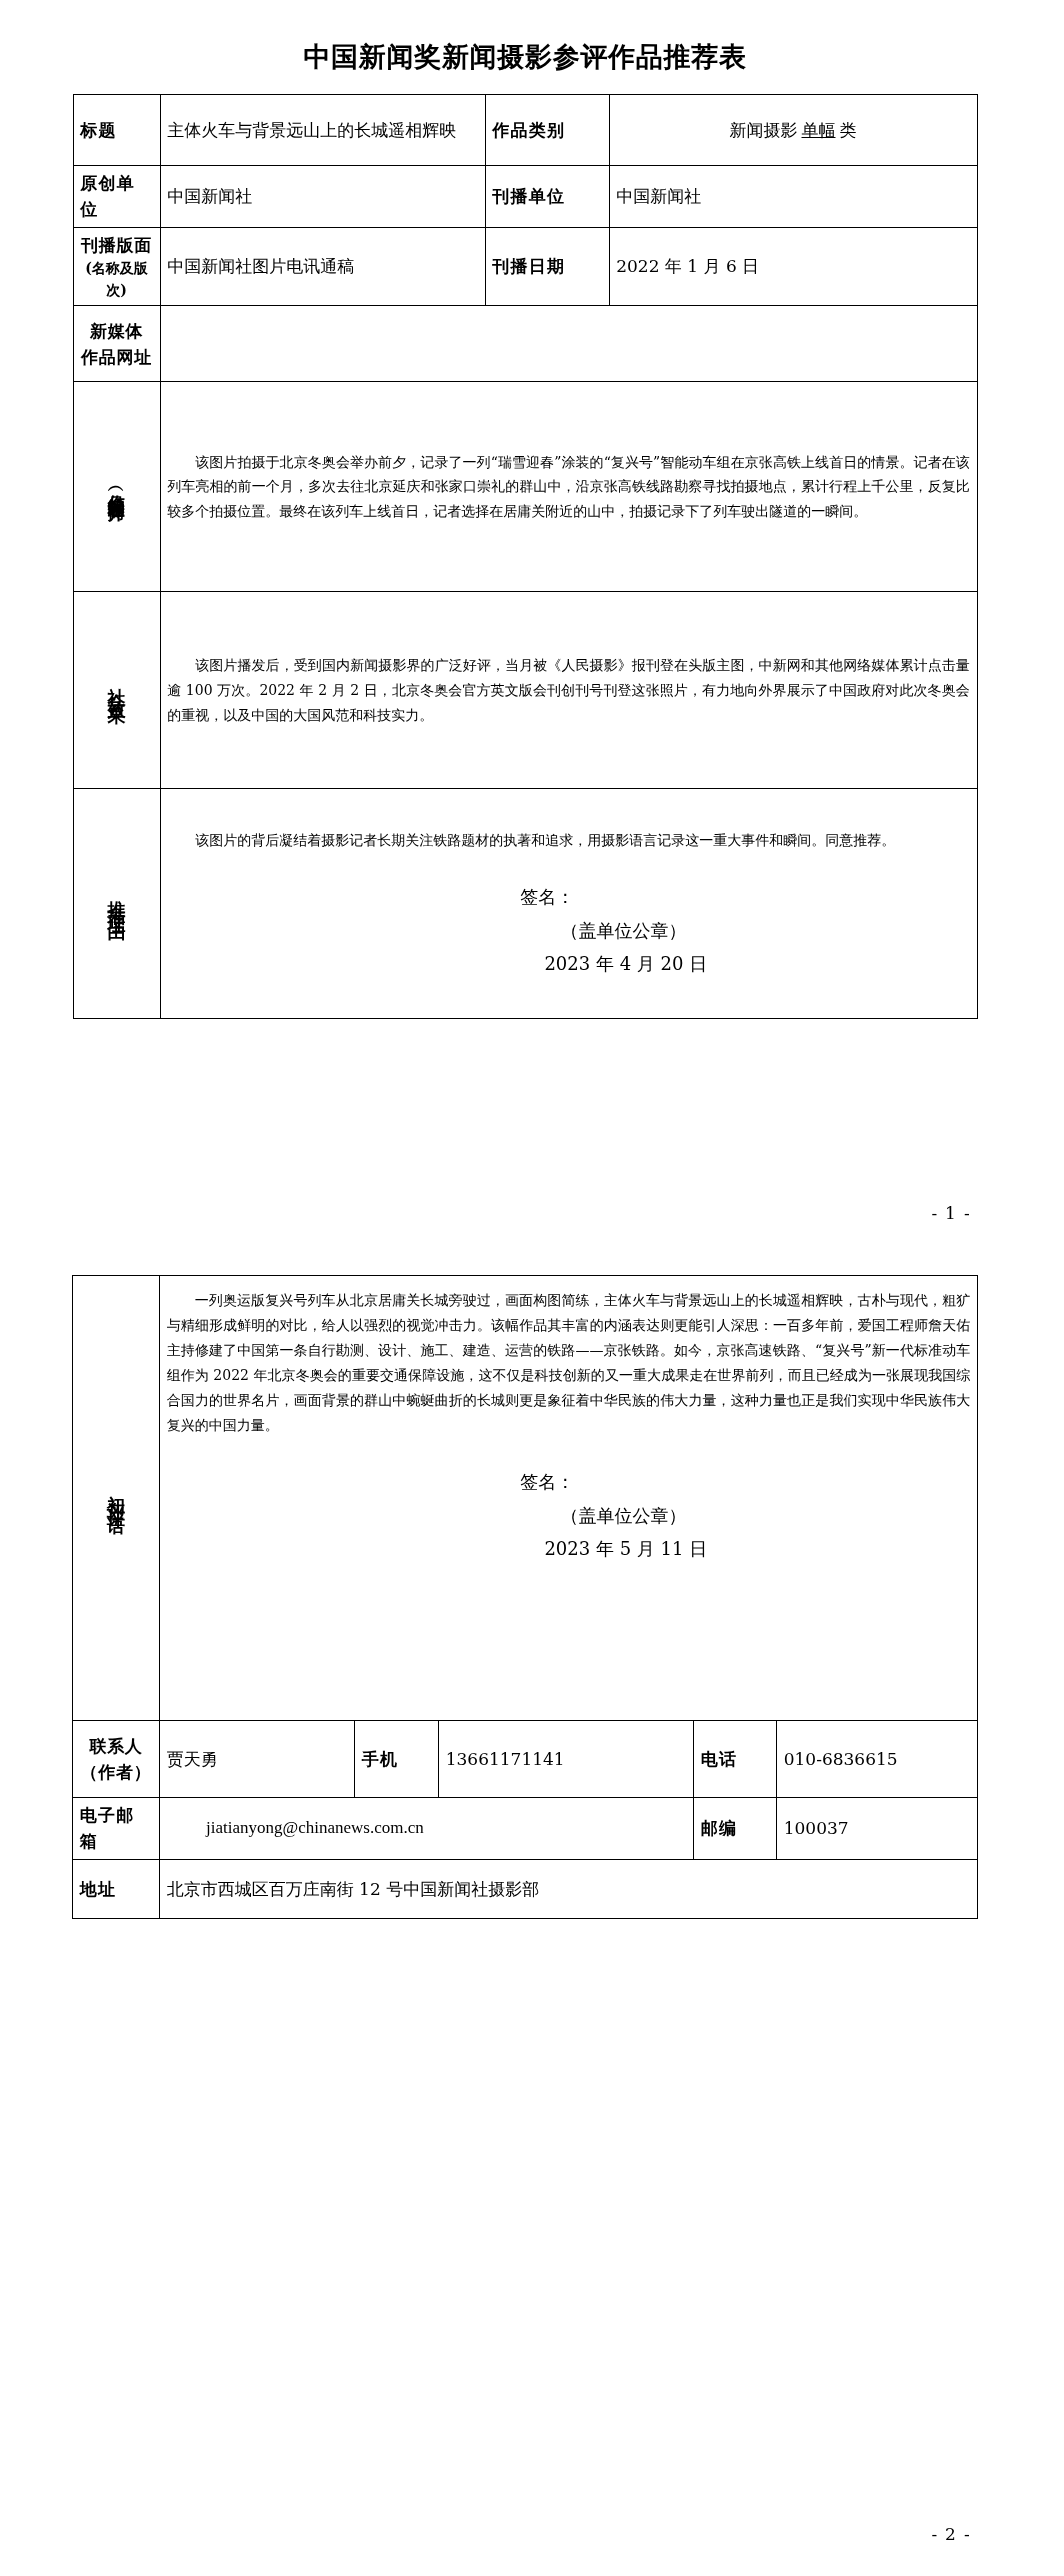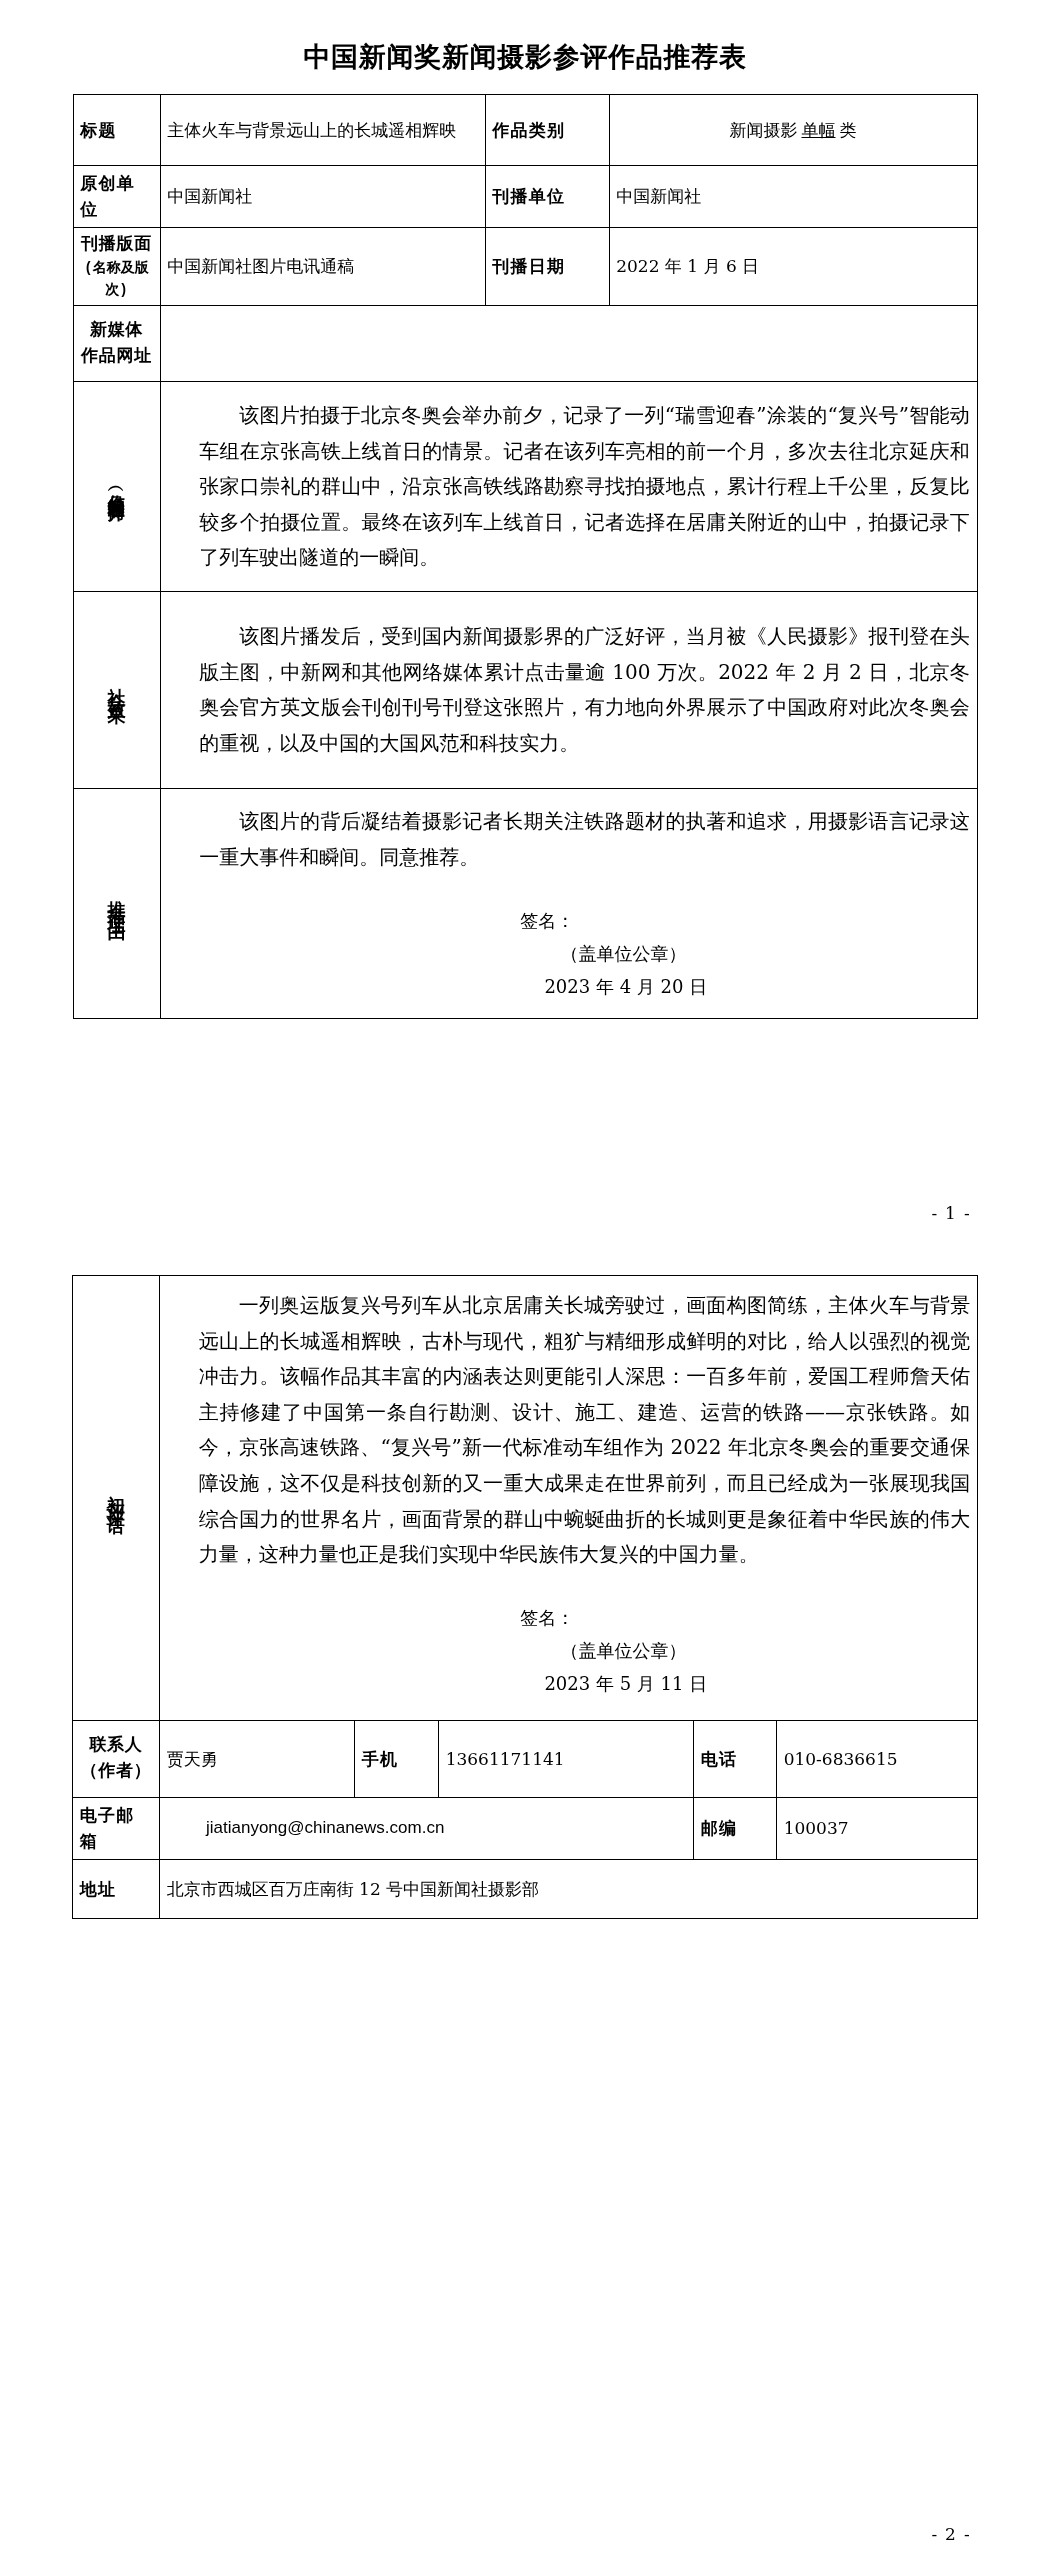--- a/index.html
+++ b/index.html
@@ -54,21 +54,20 @@
     font-size: 17.4px;
     letter-spacing: 1.3px;
     padding: 4px 2.7px;
   }
   td.lbl-sm {
     text-align: center;
     font-weight: bold;
     font-size: 17.4px;
     letter-spacing: 0.7px;
     line-height: 1.35;
-    font-family: Liberation Mono, monospace;
   }
   td.lbl-sm .sub {
     font-size: 14px;
     letter-spacing: 0px;
     display: block;
   }
   td.val {
     text-align: left;
     font-size: 17px;
   }
@@ -101,27 +100,26 @@
     writing-mode: vertical-rl;
     text-orientation: upright;
     display: inline-block;
     font-size: 17px;
     font-weight: bold;
     letter-spacing: 1.3px;
     line-height: 1.45;
   }
 
   .body-text {
-    font-size: 20px;
+    font-size: 14px;
     line-height: 1.78;
     text-align: justify;
     text-justify: inter-ideograph;
     text-indent: 2em;
     font-family: "DejaVu Serif", "Liberation Serif", serif;
-    margin-left: 32px;
   }
   .sign-block {
     margin-top: 28px;
     font-size: 18px;
     line-height: 1.85;
   }
   .sign-name { margin-left: 44%; }
   .sign-seal { margin-left: 49%; }
   .sign-date { margin-left: 47%; }
 
@@ -255,21 +253,21 @@
         </td>
         <td class="val">贾天勇</td>
         <td class="lbl">手机</td>
         <td class="val">13661171141</td>
         <td class="lbl">电话</td>
         <td class="val">010-6836615</td>
       </tr>
 
       <tr>
         <td class="lbl" style="height:52px">电子邮箱</td>
-        <td class="val" colspan="3" style="font-family:Liberation Sans, sans-serif;padding-left:46px;">jiatianyong@chinanews.com.cn</td>
+        <td class="val" colspan="3" style="font-family:Liberation Serif, serif;padding-left:46px;">jiatianyong@chinanews.com.cn</td>
         <td class="lbl">邮编</td>
         <td class="val">100037</td>
       </tr>
 
       <tr>
         <td class="lbl" style="height:50px">地址</td>
         <td class="val" colspan="5">北京市西城区百万庄南街 12 号中国新闻社摄影部</td>
       </tr>
     </tbody>
   </table>

